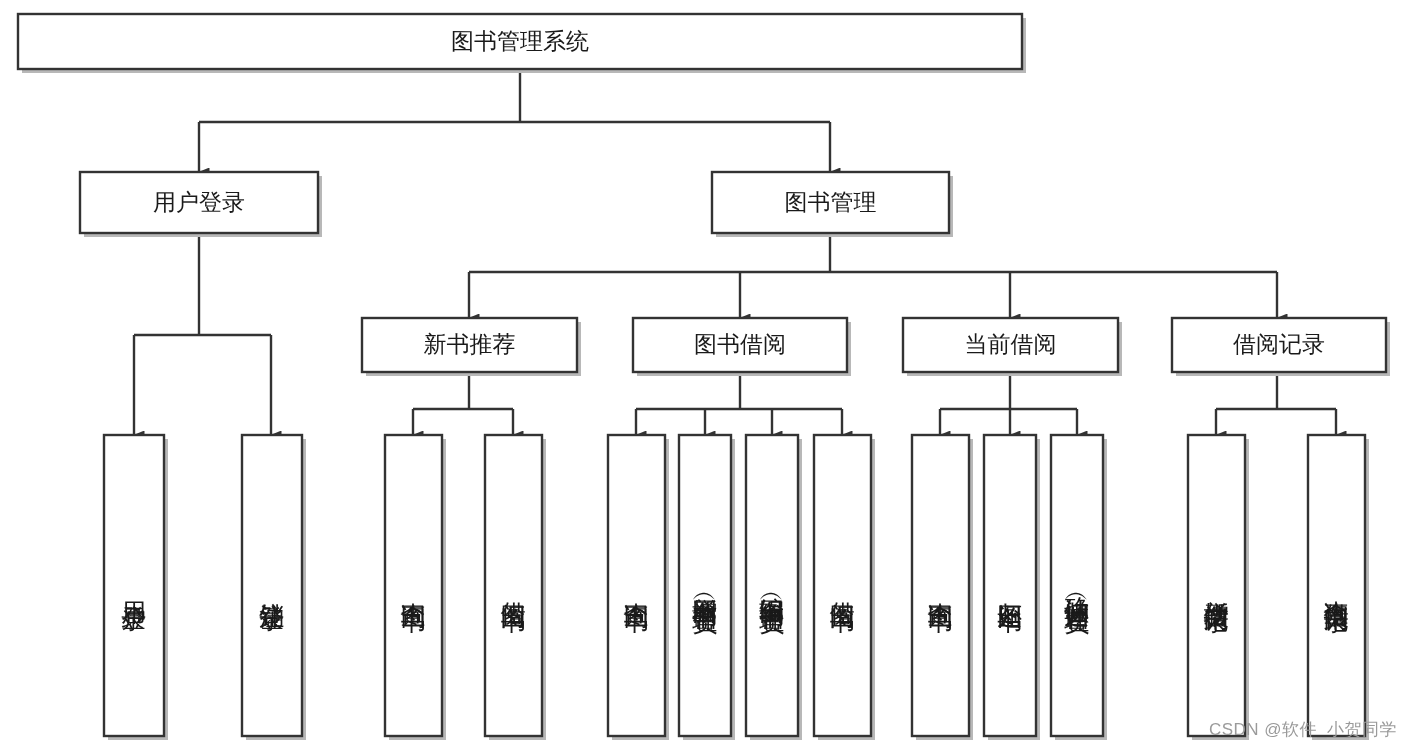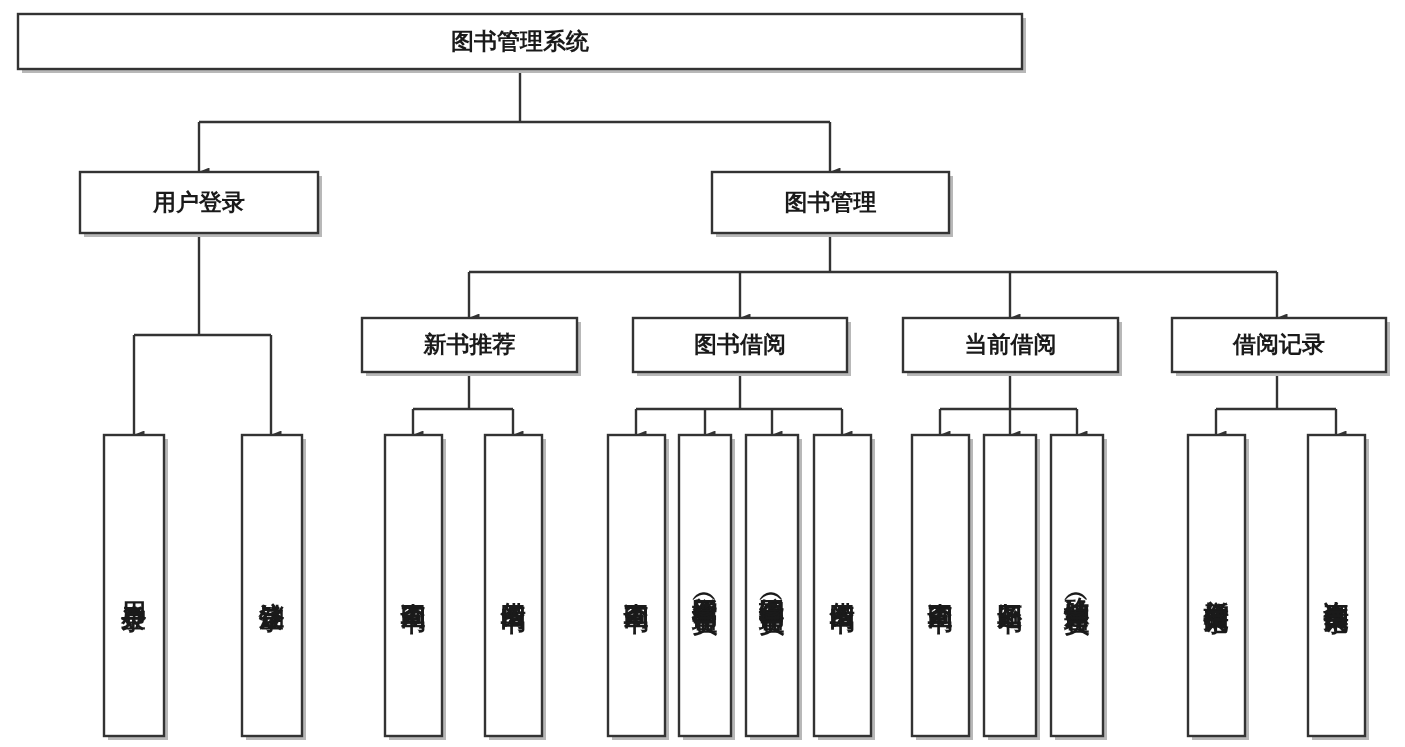--- a/index.html
+++ b/index.html
@@ -9,21 +9,20 @@
   }
   body {
     font-family: "Liberation Sans", "DejaVu Sans", sans-serif;
   }
   #canvas {
     position: relative;
     width: 1405px;
     height: 747px;
     background: #ffffff;
     overflow: hidden;
-    font-weight: bold;
   }
   svg.diagram {
     position: absolute;
     left: 0;
     top: 0;
     width: 1405px;
     height: 747px;
   }
   .node-box {
     fill: #ffffff;
@@ -207,13 +206,14 @@
         <div class="leaf-label">确认归还（管理员）</div>
       </div>
       <div class="leaf-label-wrap" style="left: 1188px; top: 435px; width: 57px; height: 301px;">
         <div class="leaf-label">新增借阅记录</div>
       </div>
       <div class="leaf-label-wrap" style="left: 1308px; top: 435px; width: 57px; height: 301px;">
         <div class="leaf-label">查询借阅记录</div>
       </div>
     </div>
 
+  <div class="watermark">CSDN @软件_小贺同学</div>
 </div>
 
 </body></html>

